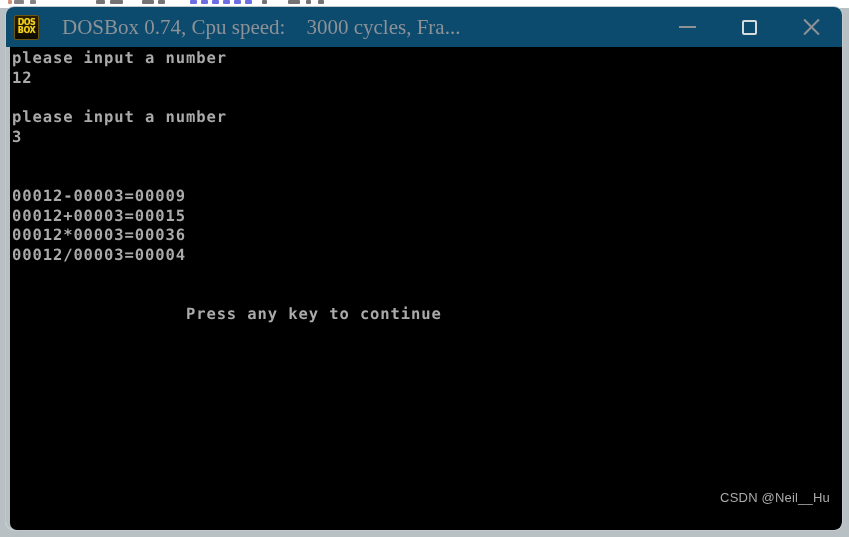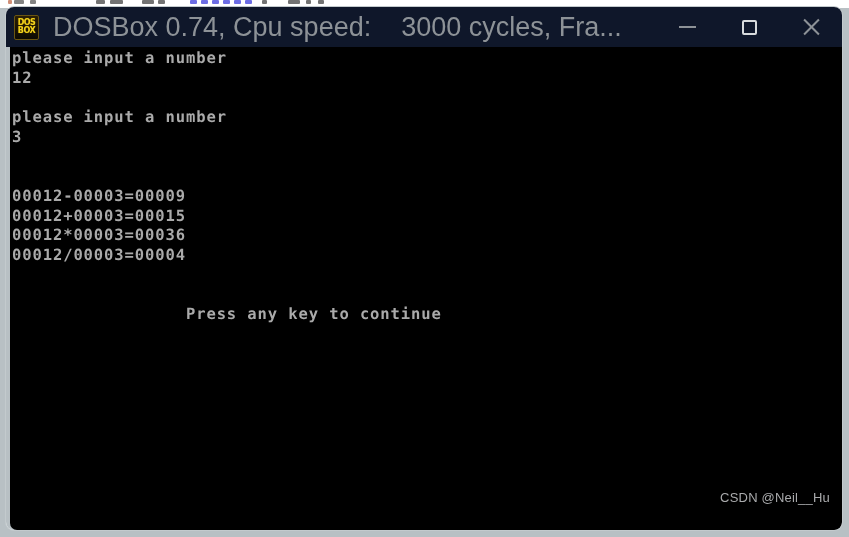--- a/index.html
+++ b/index.html
@@ -47,21 +47,21 @@
     height: 523px;
     border-radius: 8px;
     background: #ffffff;
     box-shadow: 0 0 0 1px #c3cacd;
     overflow: hidden;
   }
 
   .titlebar {
     position: relative;
     height: 40px;
-    background: #0f172a;
+    background: #0c4a6e;
     display: flex;
     align-items: center;
   }
 
   .app-icon {
     width: 23px;
     height: 23px;
     margin-left: 8px;
     background: linear-gradient(#2a1e05, #0c0a03);
     border: 1px solid #6b5510;
@@ -78,25 +78,25 @@
     font-family: "DejaVu Sans", sans-serif;
     font-weight: bold;
     font-size: 8px;
     line-height: 8px;
     letter-spacing: -0.5px;
     color: #f2d21c;
     text-shadow: 0 0 1px #8a6a00;
   }
 
   .title-text {
-    margin-left: 14px;
-    font-size: 27px;
+    margin-left: 23px;
+    font-size: 21px;
     color: #8d9297;
     white-space: pre;
-    font-family: Liberation Sans, sans-serif;
+    font-family: Liberation Serif, serif;
     letter-spacing: 0px;
     overflow: hidden;
     flex: 1 1 auto;
   }
 
   .win-controls {
     display: flex;
     align-items: center;
     height: 40px;
     flex: 0 0 auto;

